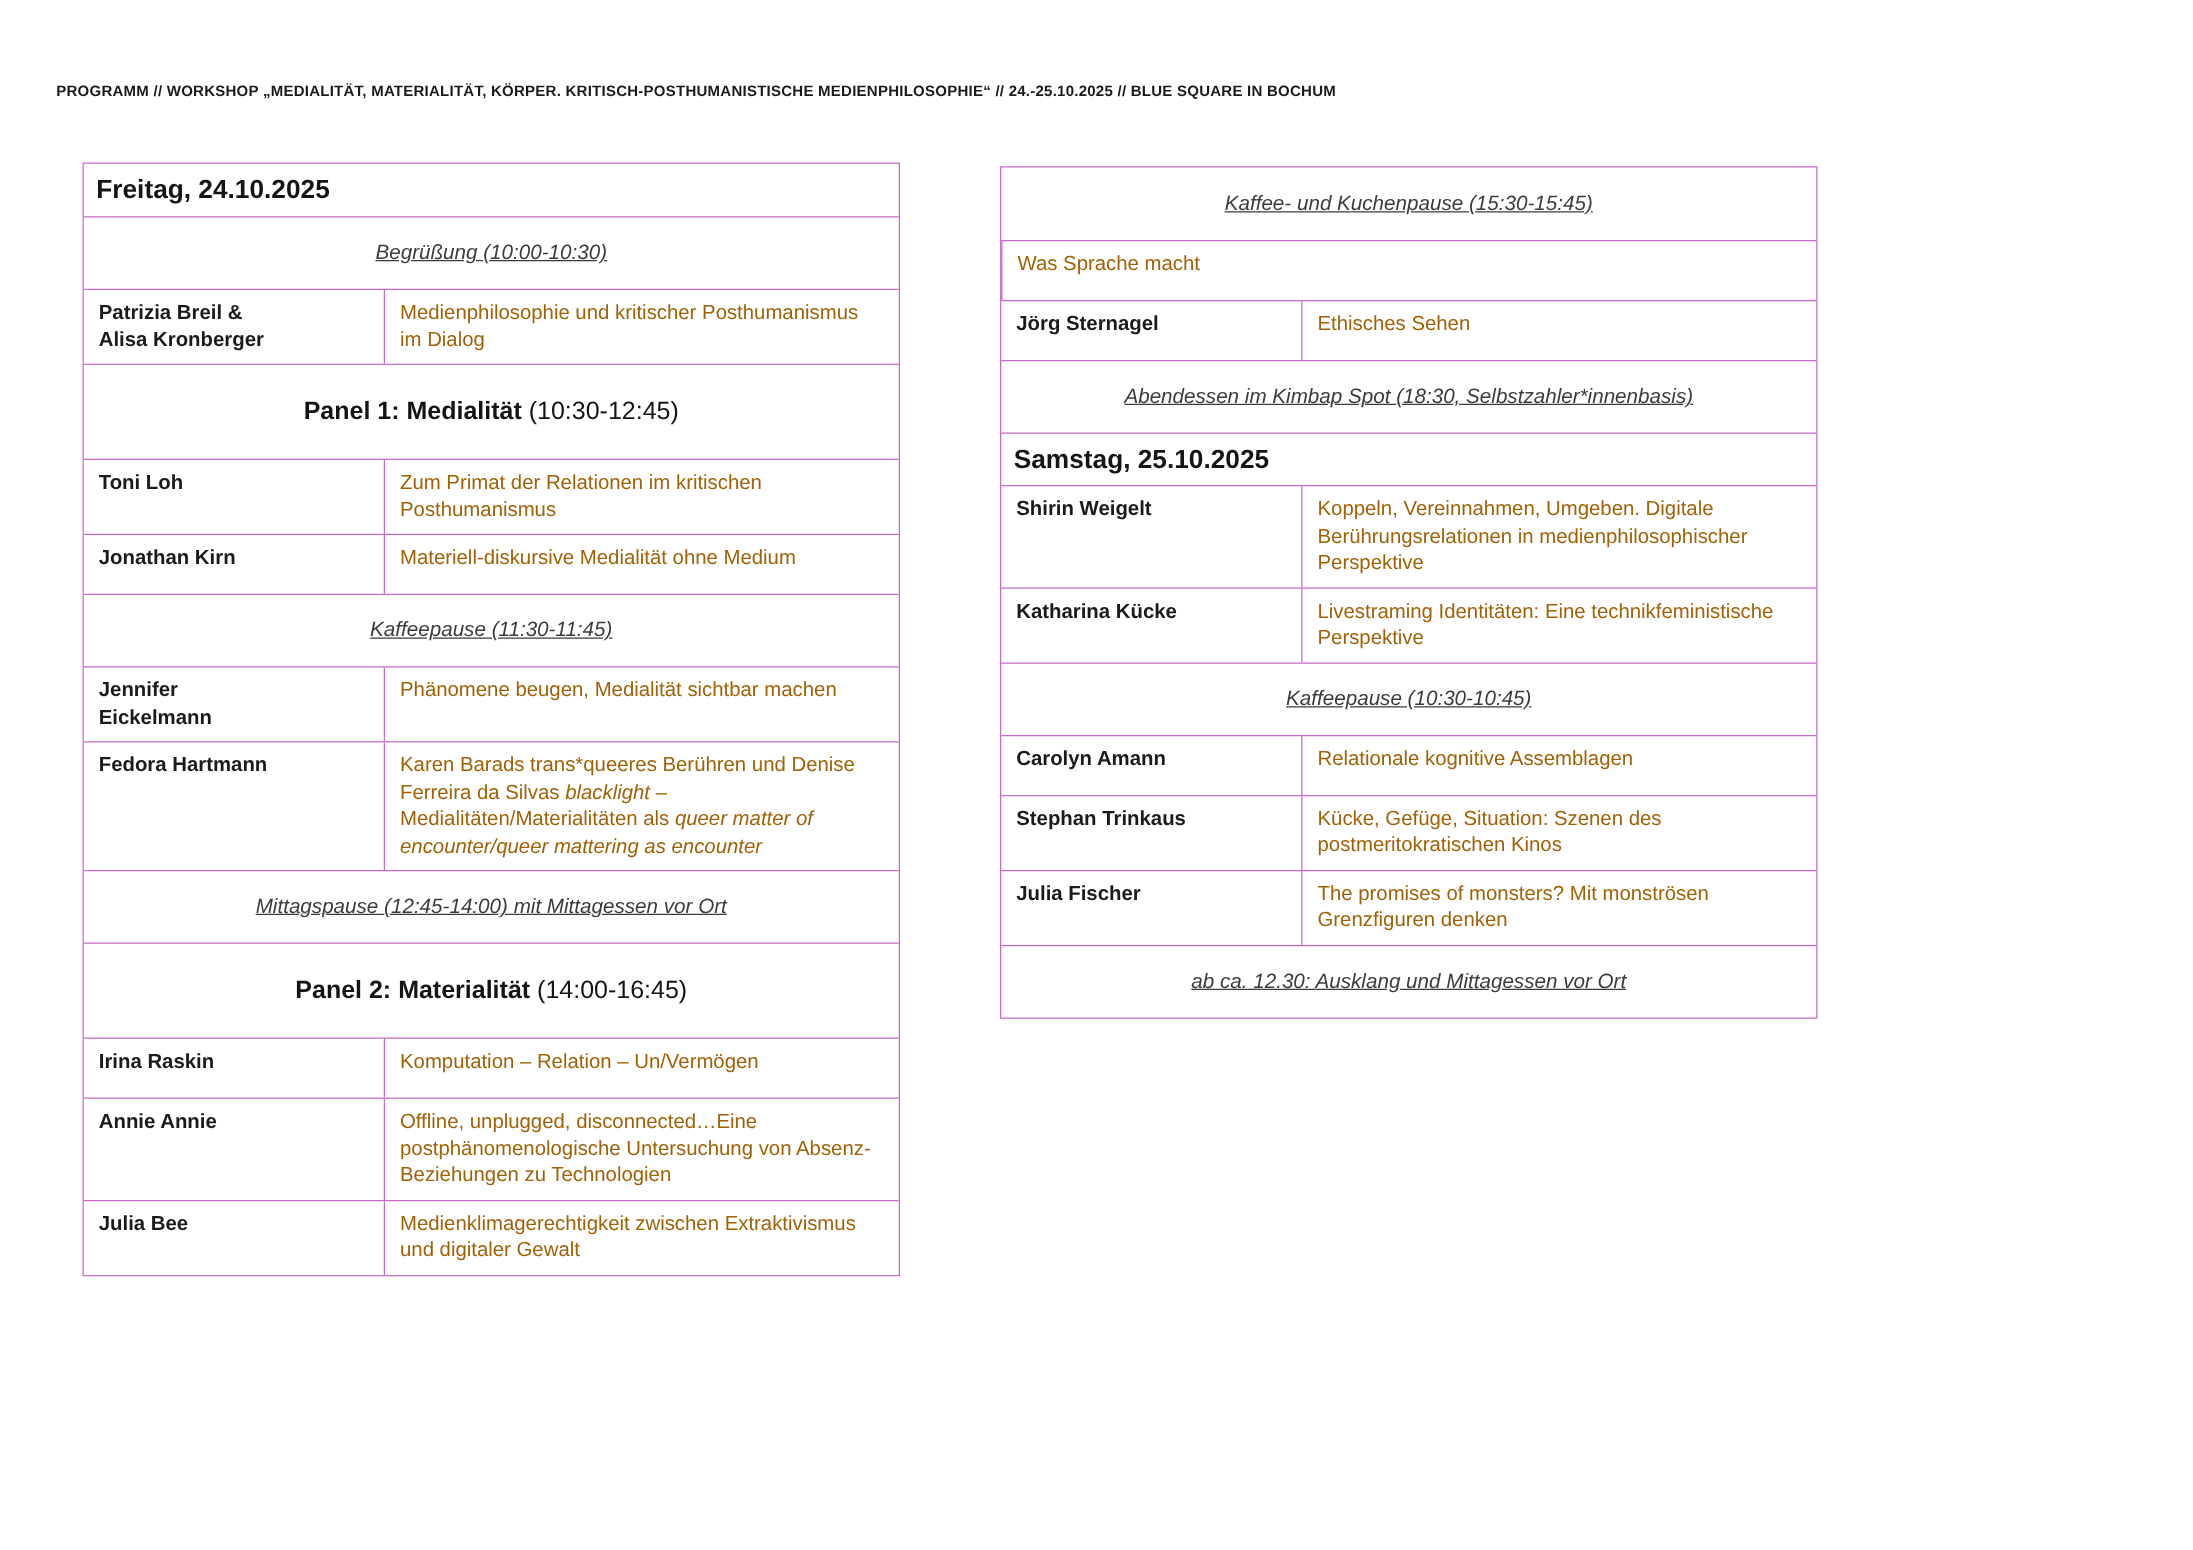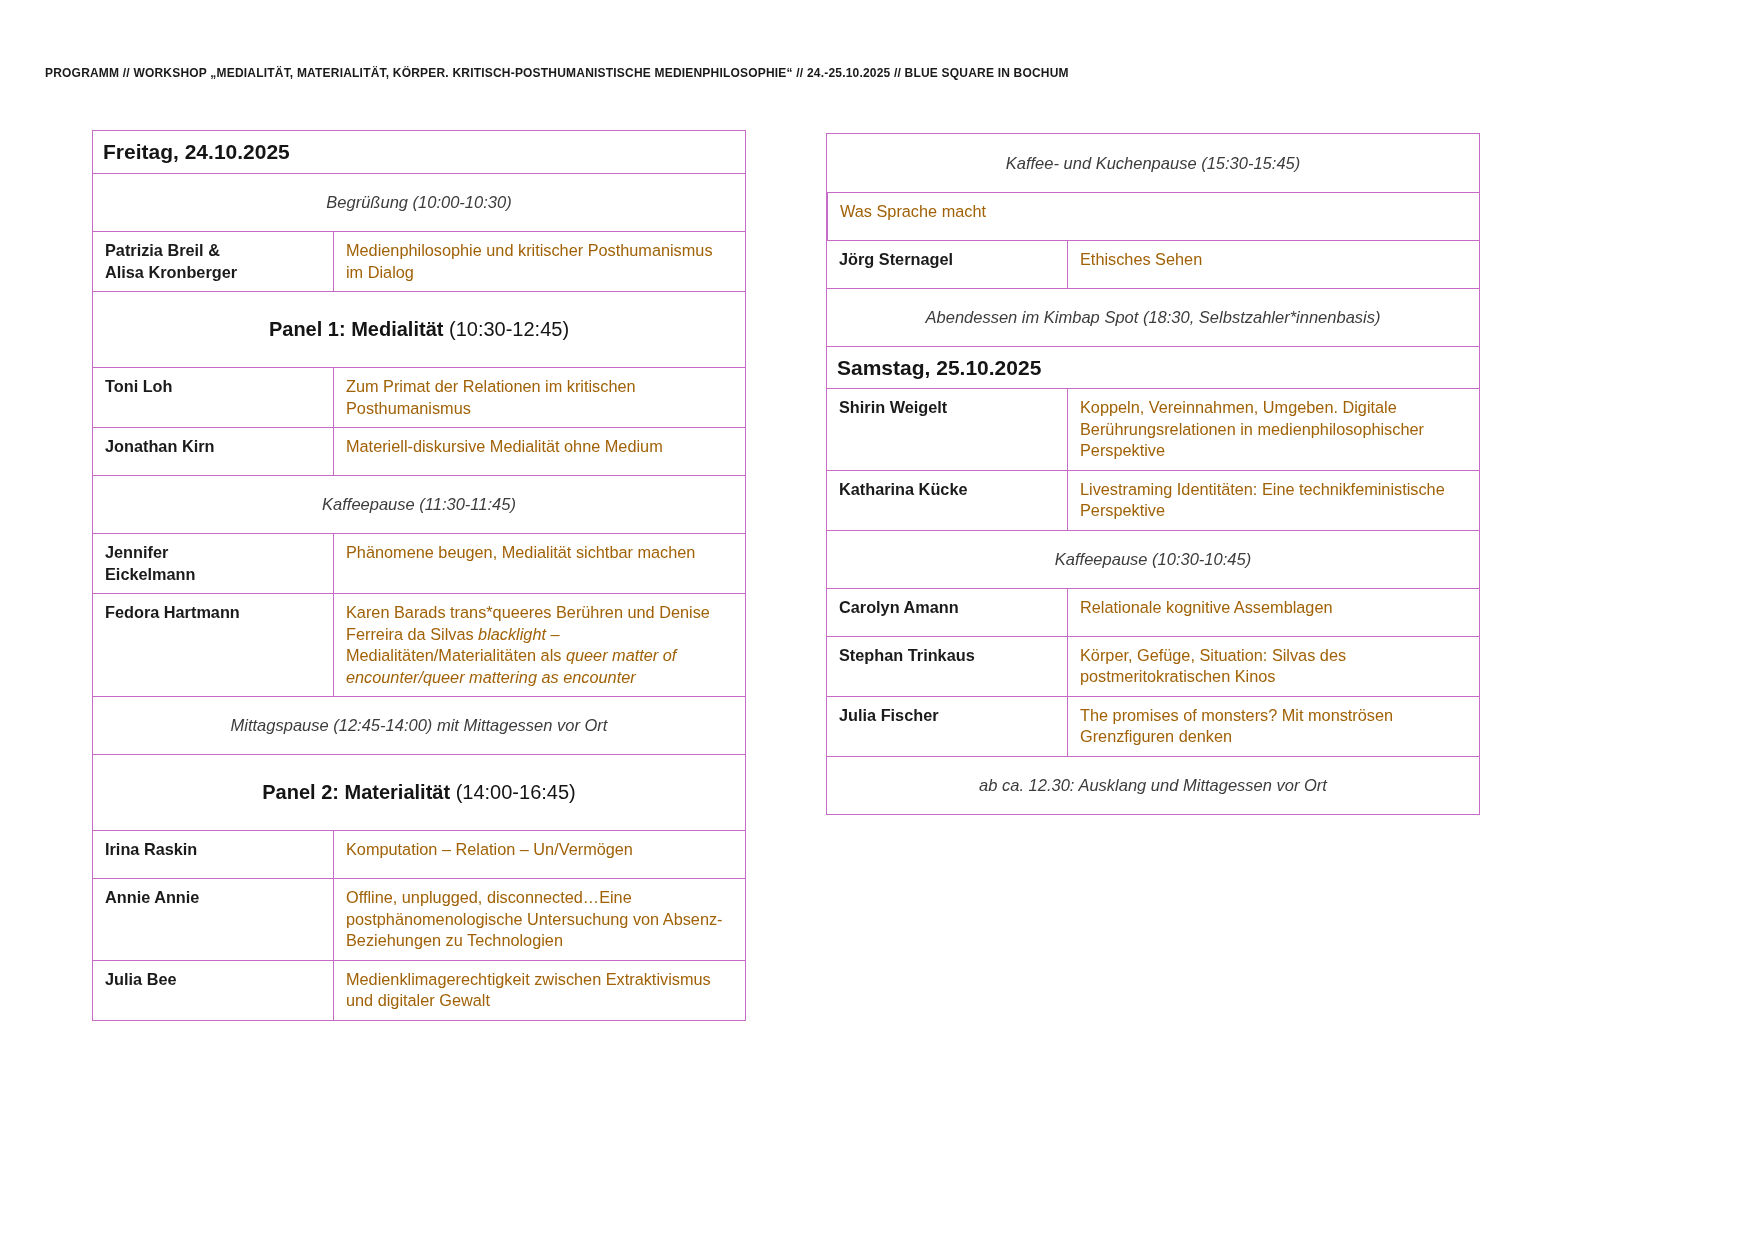--- a/index.html
+++ b/index.html
@@ -19,21 +19,20 @@
     font-weight: 700;
     color: #1a1a1a;
     letter-spacing: 0.2px;
     white-space: nowrap;
   }
   .schedule-table {
     position: absolute;
     width: 654px;
     border: 1.6px solid var(--border-color);
     background: #ffffff;
-    margin-left: 26px;
   }
   #left-table  { left: 66px;  top: 130px; }
   #right-table { left: 800px; top: 133px; }
 
   .row { display: flex; border-top: 1.6px solid var(--border-color); }
   .row:first-child { border-top: none; }
 
   .row.day {
     min-height: 42px;
     align-items: center;
@@ -50,20 +49,21 @@
     align-items: center;
     justify-content: center;
     padding: 8px 14px;
   }
   .break-text {
     font-style: italic;
     font-size: 16.5px;
     color: #3c3c3c;
     text-align: center;
     line-height: 1.35;
+    text-decoration: underline;
   }
 
   .row.panel {
     min-height: 76px;
     align-items: center;
     justify-content: center;
     padding: 8px 14px;
   }
   .panel-text {
     font-size: 20px;
@@ -179,21 +179,21 @@
     </div>
     <div class="row break">
       <div class="break-text">Kaffeepause (10:30-10:45)</div>
     </div>
     <div class="row session">
       <div class="cell speaker">Carolyn Amann</div>
       <div class="cell title"><span>Relationale kognitive Assemblagen</span></div>
     </div>
     <div class="row session">
       <div class="cell speaker">Stephan Trinkaus</div>
-      <div class="cell title"><span>Körper, Gefüge, Situation: Silvas des postmeritokratischen Kinos</span></div>
+      <div class="cell title"><span>Kücke, Gefüge, Situation: Szenen des postmeritokratischen Kinos</span></div>
     </div>
     <div class="row session">
       <div class="cell speaker">Julia Fischer</div>
       <div class="cell title"><span>The promises of monsters? Mit monströsen Grenzfiguren denken</span></div>
     </div>
     <div class="row break">
       <div class="break-text">ab ca. 12.30: Ausklang und Mittagessen vor Ort</div>
     </div>
   </div>
 

